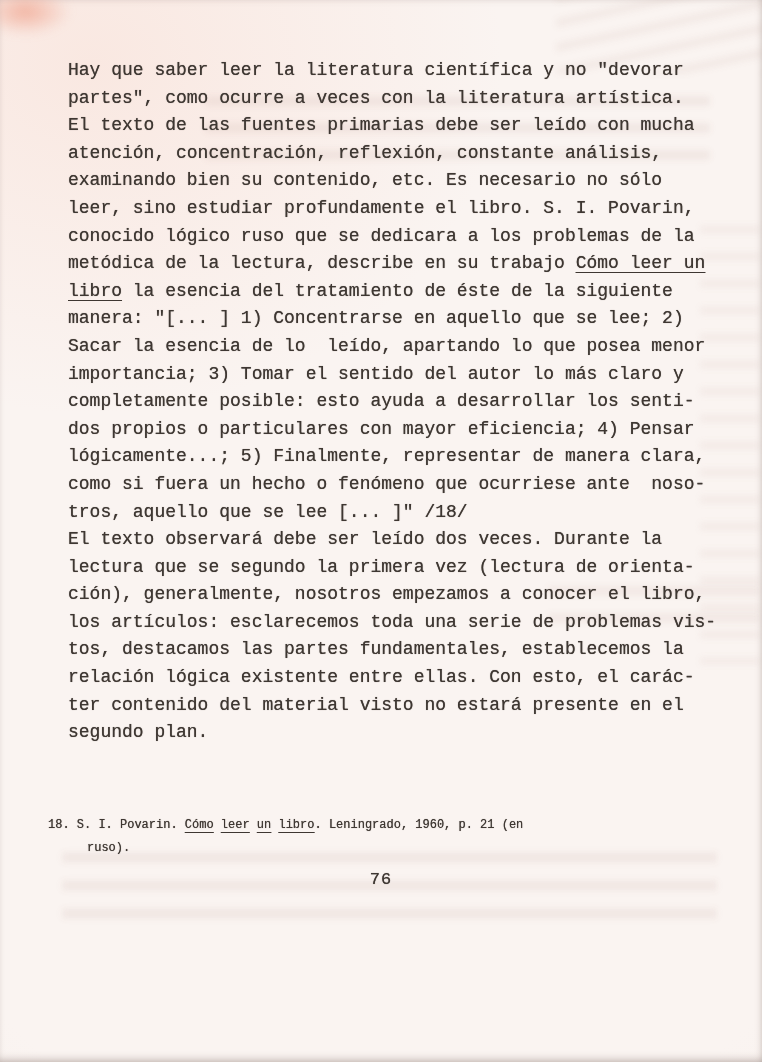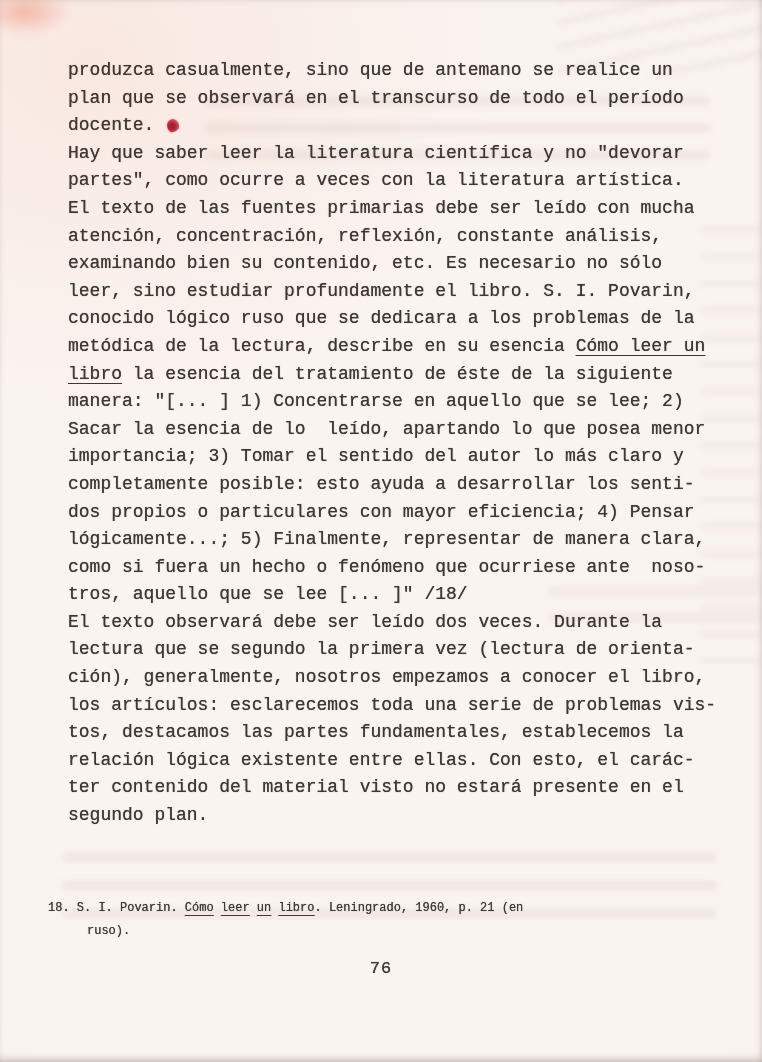--- a/index.html
+++ b/index.html
@@ -25,21 +25,21 @@
   .line{
     white-space:pre;height:27.6px;
     font-size:18px;line-height:27.6px;
     text-shadow:0 0 0.7px rgba(62,55,50,0.85);
   }
   .u{text-decoration:underline;text-decoration-thickness:1.4px;text-underline-offset:3.5px;}
   .footnote{margin-left:48px;margin-top:67px;}
   .fn-line{font-size:12px;line-height:23px;height:23px;}
   .fn-line + .fn-line{margin-left:39px;}
   .page-number{
-    margin-top:16px;text-align:center;font-size:17px;letter-spacing:1px;
+    margin-top:10px;text-align:center;font-size:17px;letter-spacing:1px;
     text-shadow:0 0 0.7px rgba(62,55,50,0.85);
   }
   .red-dot{
     display:inline-block;width:12px;height:13px;margin-left:2px;vertical-align:-2px;
     border-radius:55% 45% 65% 35% / 50% 60% 40% 50%;
     background:radial-gradient(circle at 40% 55%, #a81f2d 25%, #cf4256 60%, #e58a96 85%, rgba(229,138,150,0.15));
     transform:rotate(-12deg);
     box-shadow:0 0 1.5px rgba(168,31,45,0.55);
   }
   
@@ -64,33 +64,28 @@
   <div class="smudge sm-corner"></div>
   <div class="smudge sm-top-right"></div>
   <div class="smudge sm-par1"></div>
   <div class="smudge sm-right-margin"></div>
   <div class="smudge sm-mid-right"></div>
   <div class="smudge sm-below-par3"></div>
 
   <div class="text-layer">
     <div class="paras" id="paragraphs">
         <div class="para">
-          <div class="line"><span>produzca casualmente, sino que de antemano se realice un</span></div>
-          <div class="line"><span>plan que se observará en el transcurso de todo el período</span></div>
-          <div class="line"><span>docente. </span><span class="red-dot"></span></div>
-        </div>
-        <div class="para">
           <div class="line"><span>Hay que saber leer la literatura científica y no "devorar</span></div>
           <div class="line"><span>partes", como ocurre a veces con la literatura artística.</span></div>
           <div class="line"><span>El texto de las fuentes primarias debe ser leído con mucha</span></div>
           <div class="line"><span>atención, concentración, reflexión, constante análisis,</span></div>
           <div class="line"><span>examinando bien su contenido, etc. Es necesario no sólo</span></div>
           <div class="line"><span>leer, sino estudiar profundamente el libro. S. I. Povarin,</span></div>
           <div class="line"><span>conocido lógico ruso que se dedicara a los problemas de la</span></div>
-          <div class="line"><span>metódica de la lectura, describe en su esencia </span><span class="u">Cómo leer un</span></div>
+          <div class="line"><span>metódica de la lectura, describe en su trabajo </span><span class="u">Cómo leer un</span></div>
           <div class="line"><span class="u">libro</span><span> la esencia del tratamiento de éste de la siguiente</span></div>
           <div class="line"><span>manera: "[... ] 1) Concentrarse en aquello que se lee; 2)</span></div>
           <div class="line"><span>Sacar la esencia de lo  leído, apartando lo que posea menor</span></div>
           <div class="line"><span>importancia; 3) Tomar el sentido del autor lo más claro y</span></div>
           <div class="line"><span>completamente posible: esto ayuda a desarrollar los senti-</span></div>
           <div class="line"><span>dos propios o particulares con mayor eficiencia; 4) Pensar</span></div>
           <div class="line"><span>lógicamente...; 5) Finalmente, representar de manera clara,</span></div>
           <div class="line"><span>como si fuera un hecho o fenómeno que ocurriese ante  noso-</span></div>
           <div class="line"><span>tros, aquello que se lee [... ]" /18/</span></div>
         </div>

